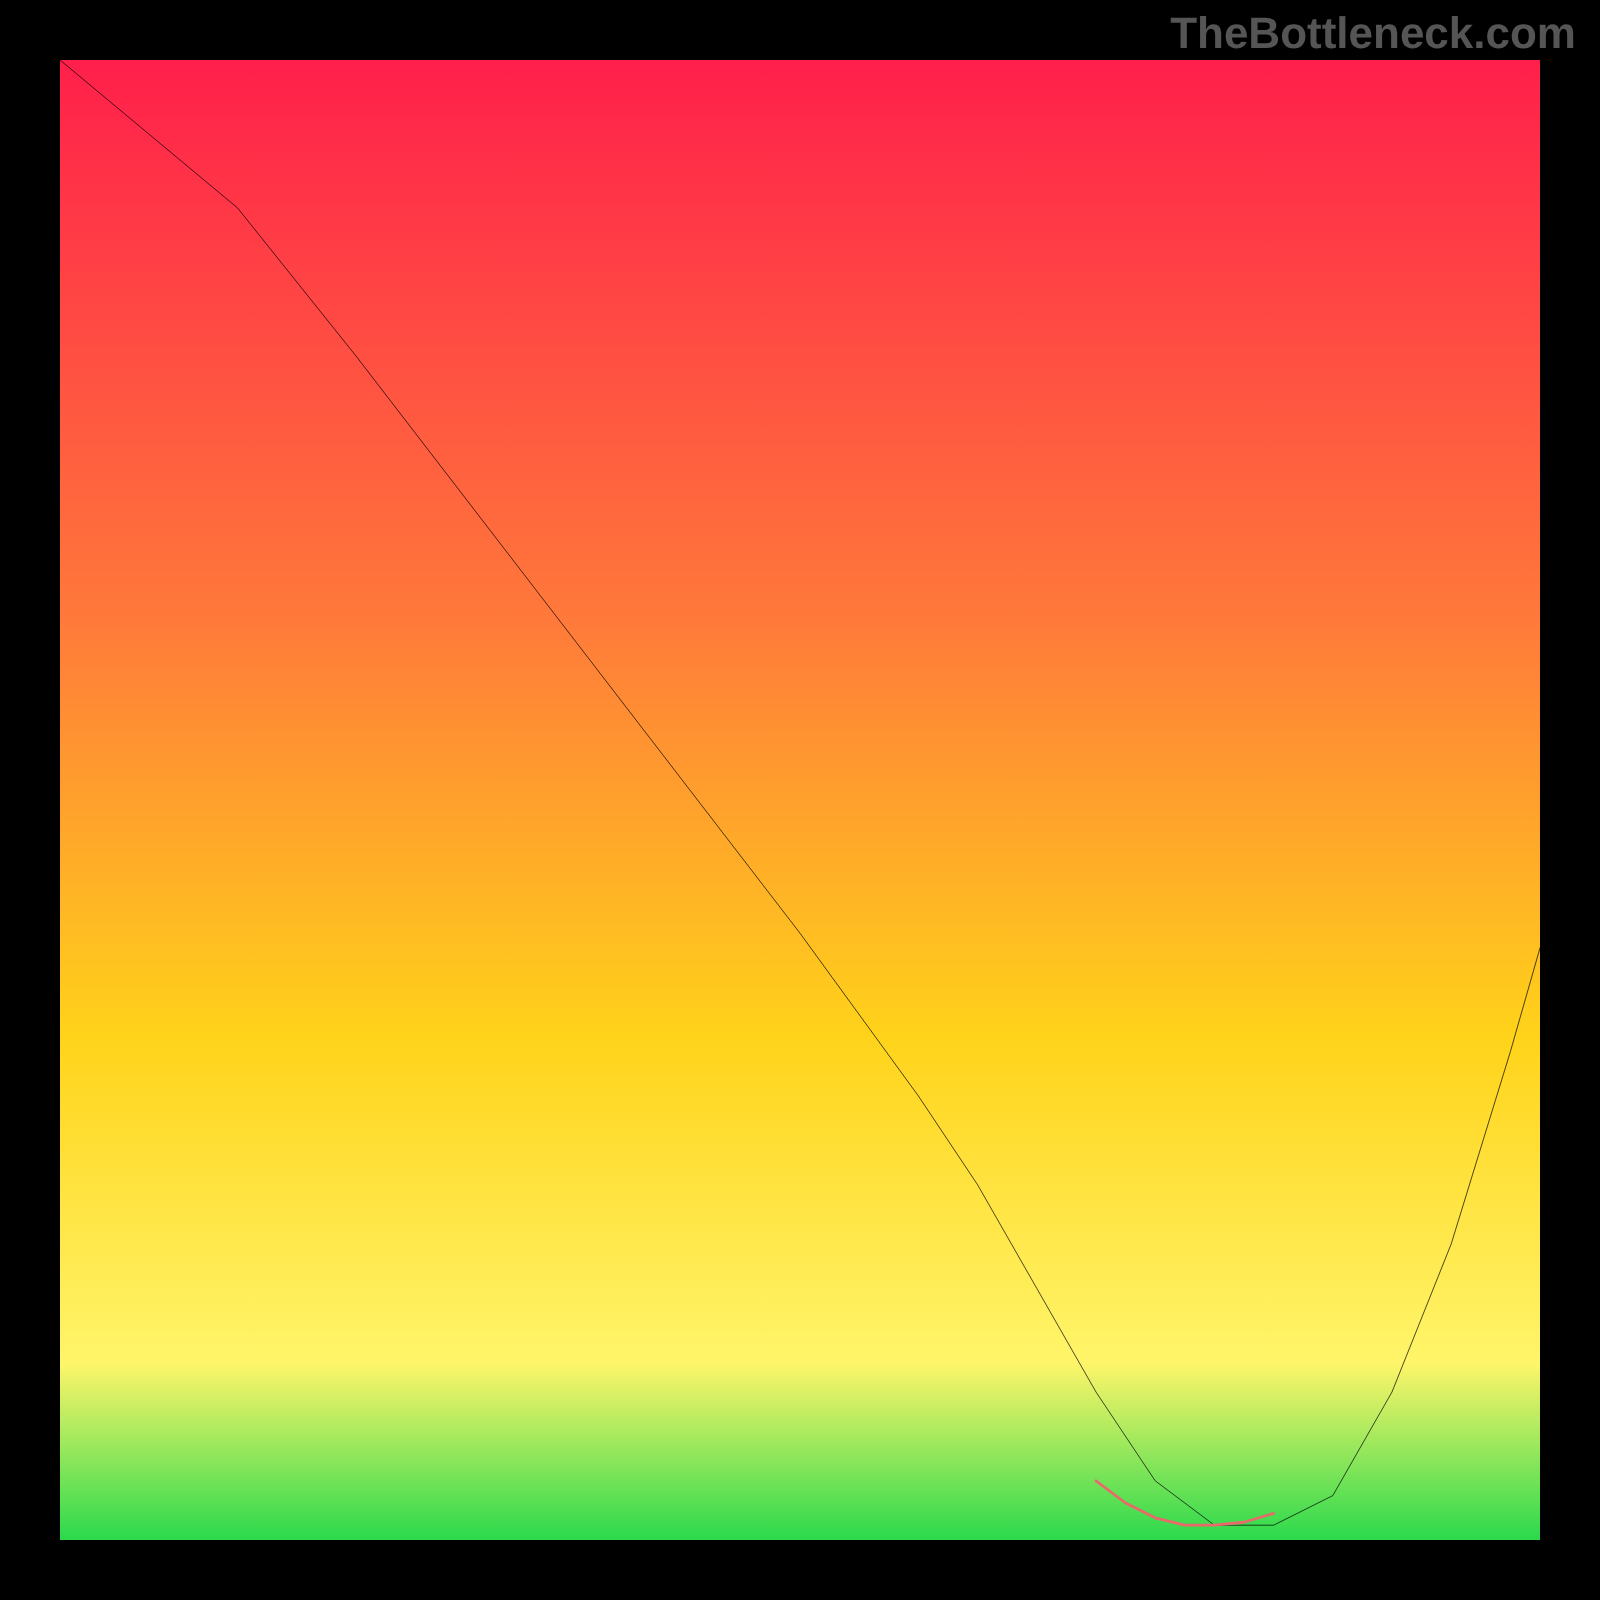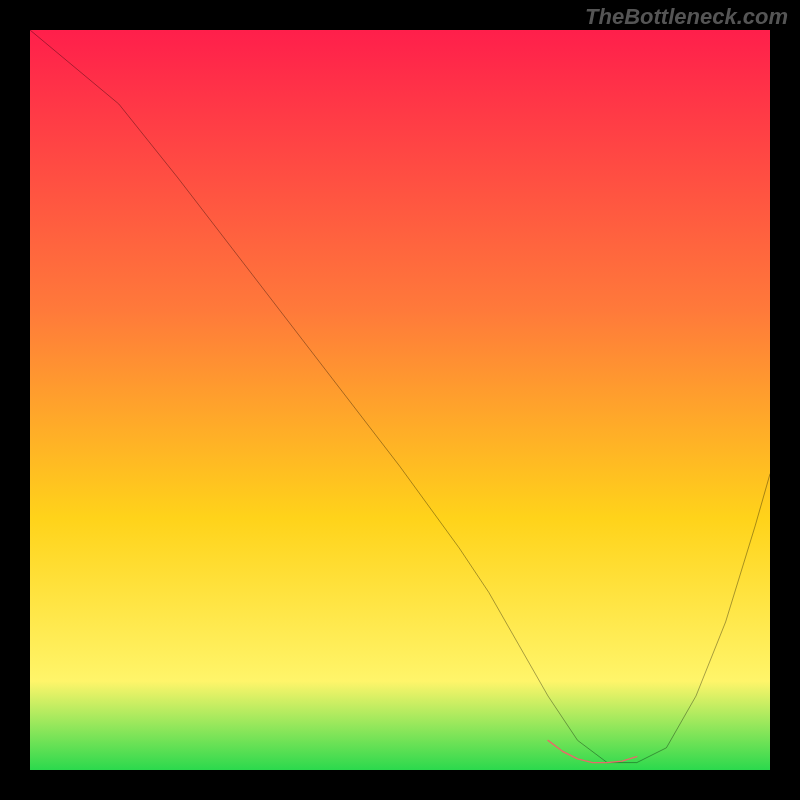--- a/index.html
+++ b/index.html
@@ -19,21 +19,20 @@
   }
   .watermark {
     position: absolute;
     top: 4px;
     right: 12px;
     color: #555;
     font-size: 22px;
     font-weight: 600;
     z-index: 5;
     user-select: none;
-    font-style: italic;
   }
   
   svg.plot {
     position: absolute;
     left: 30px;
     top: 30px;
     width: 740px;
     height: 740px;
   }
 </style>

